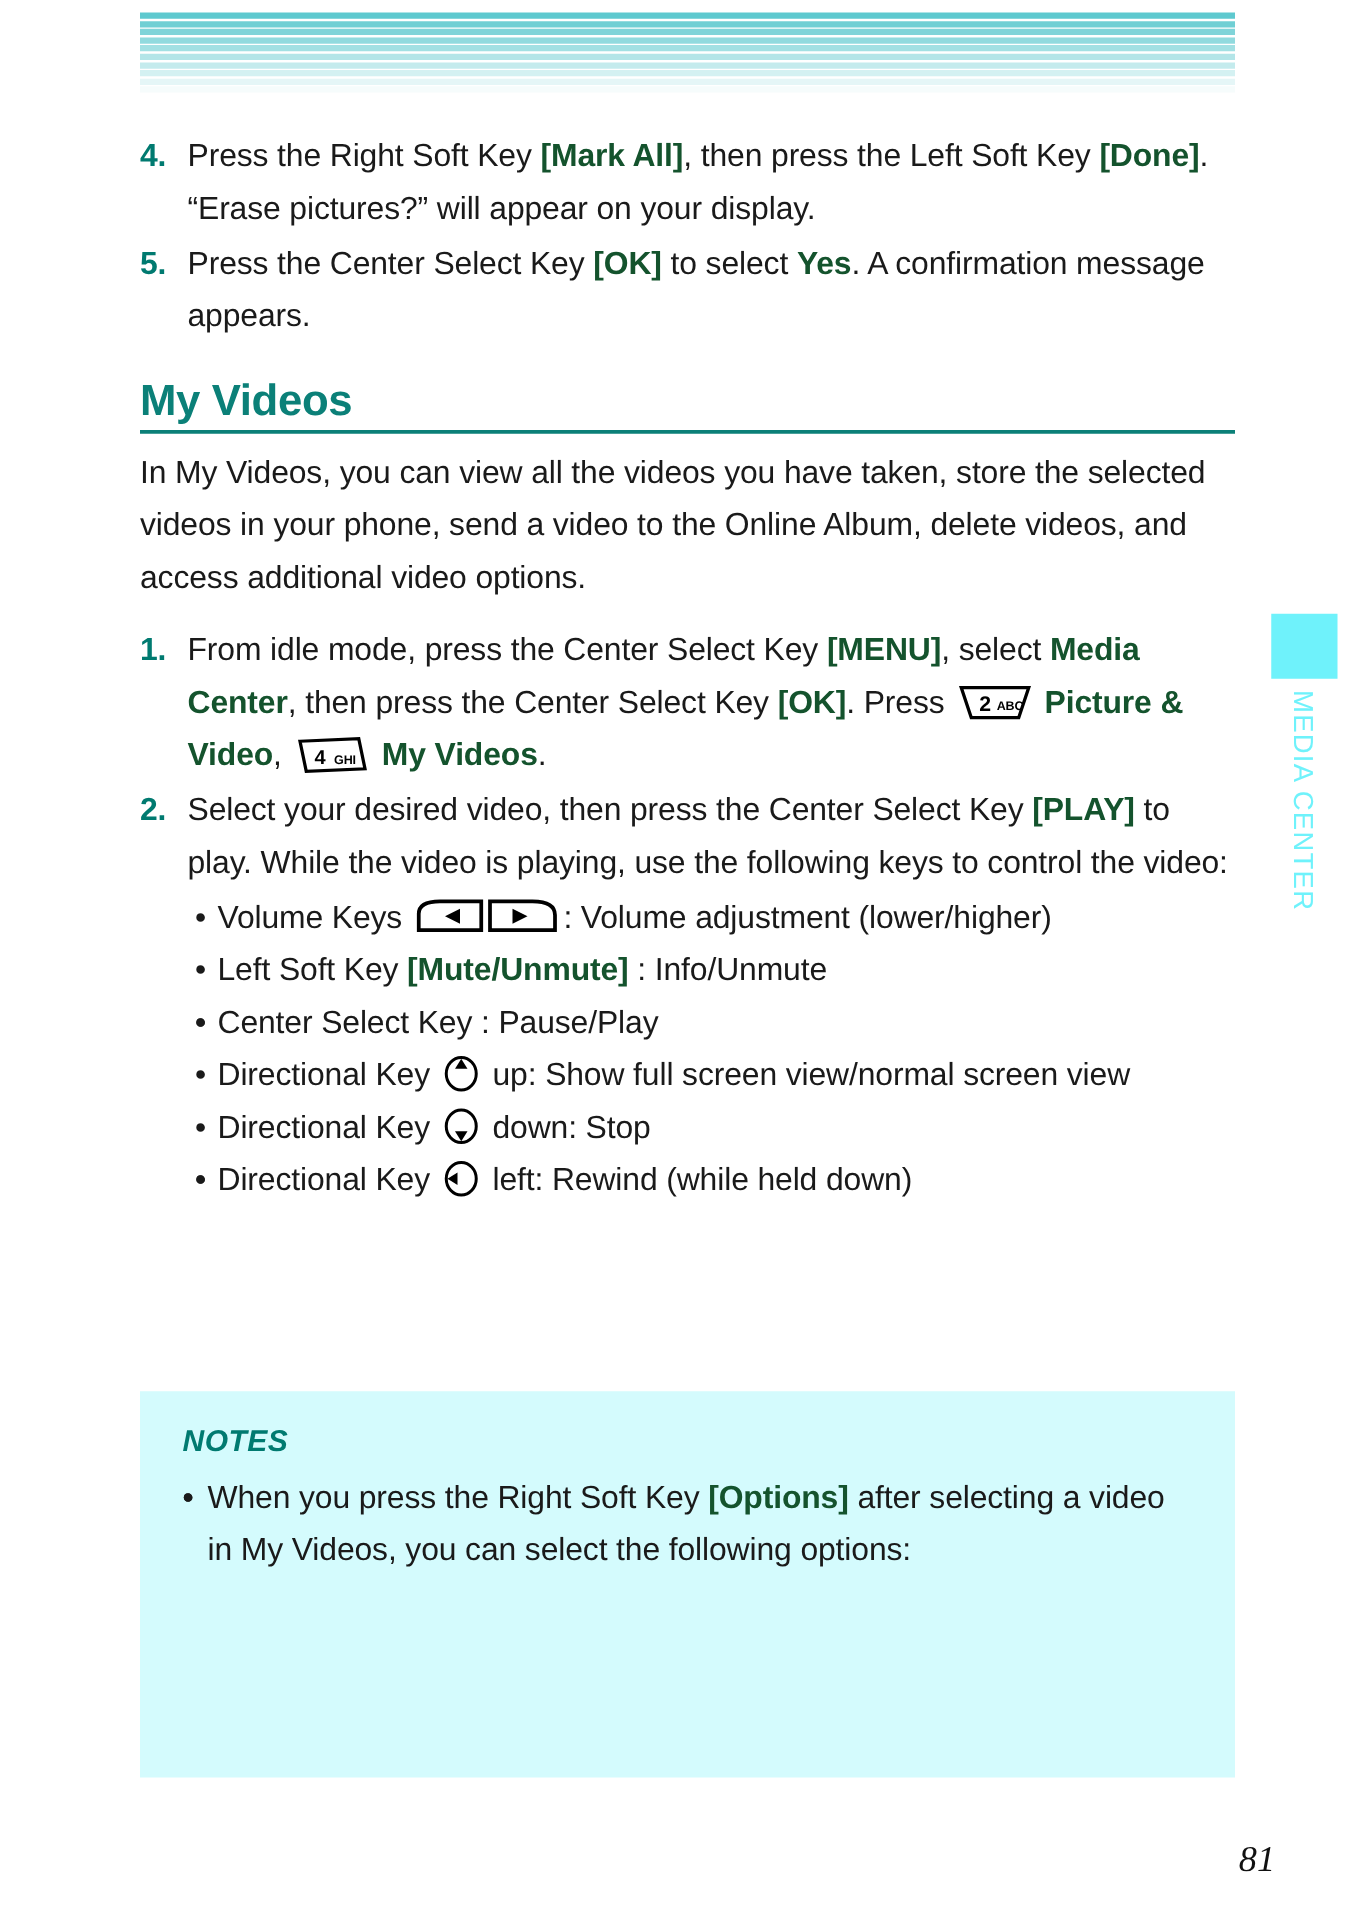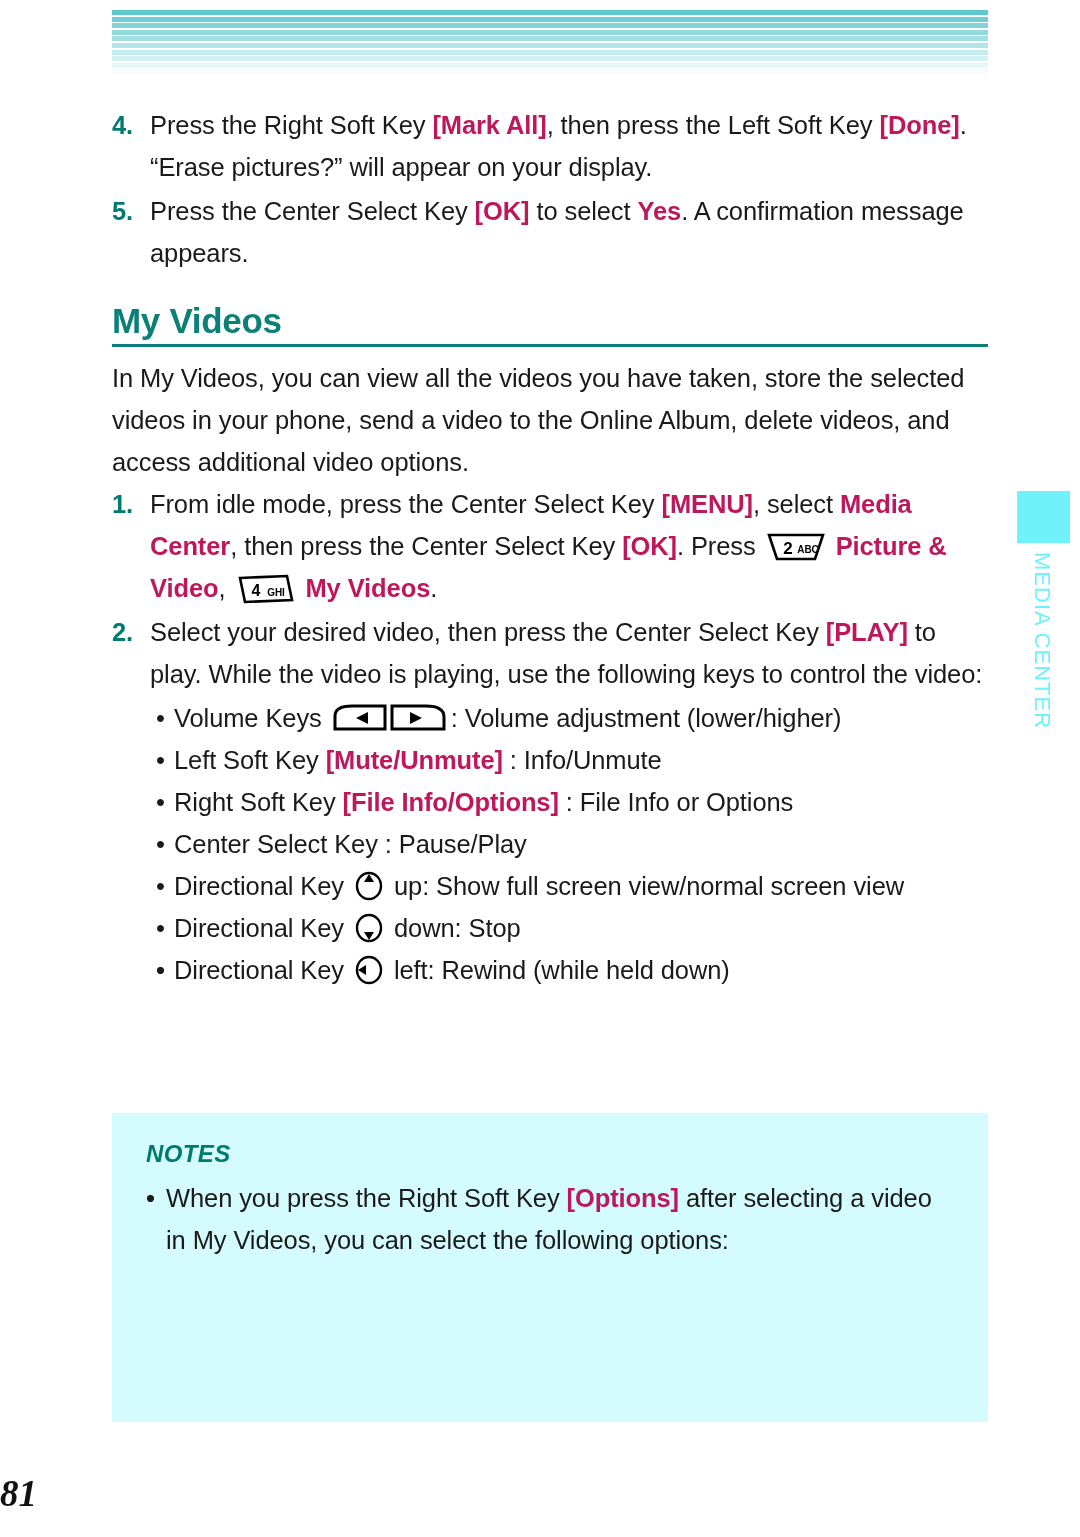--- a/index.html
+++ b/index.html
@@ -66,21 +66,21 @@
     font-weight: bold;
     color: #007a70;
     font-size: 25.5px;
   }
   .step .body {
     display: block;
   }
 
   b, .b {
     font-weight: bold;
-    color: #be185d;
+    color: #14532d;
   }
 
   
   .section-head {
     margin-top: 26px;
     margin-bottom: 10px;
     border-bottom: 3px solid #0b8078;
     padding-bottom: 2px;
   }
   .section-head .title {
@@ -88,21 +88,21 @@
     font-weight: bold;
     font-size: 35px;
     line-height: 42px;
     letter-spacing: -0.3px;
   }
 
   .para {
     font-size: 25.5px;
     line-height: 42px;
     letter-spacing: -0.1px;
-    margin-bottom: 0;
+    margin-bottom: 16px;
   }
 
   
   .bullets {
     margin-top: 2px;
     padding-left: 44px;
   }
   .bullet {
     position: relative;
     padding-left: 18px;
@@ -181,26 +181,25 @@
     font-weight: normal;
     white-space: nowrap;
   }
 
   
   .page-number {
     position: absolute;
     left: 0;
     top: 1472px;
     width: 1020px;
-    text-align: left;
+    text-align: right;
     font-family: "Liberation Serif", serif;
     font-style: italic;
-    font-size: 37px;
+    font-size: 29px;
     color: #111;
-    font-weight: bold;
   }
 </style>
 </head>
 <body>
 
 <div class="page">
 
   <div class="header-stripes">
       <div class="stripe short" style="top: 0px; background: rgb(94, 201, 207);"></div>
       <div class="stripe" style="top: 0px; left: 58%; width: 42%; background: rgb(94, 201, 207);"></div>
@@ -255,21 +254,21 @@
       </div>
 
     <div class="bullets" id="bullets">
         <div class="bullet"><span class="dot">•</span><span><span>Volume Keys </span><span class="keyicon" style="vertical-align: -7px;"><svg width="116" height="32" viewBox="0 0 116 32">
                 <path d="M20,4 L53,4 L53,27 L3,27 L3,14 Q3,4 20,4 Z" fill="#fff" stroke="#000" stroke-width="3"></path>
                 <path d="M36,10 L36,22 L24,16 Z" fill="#000"></path>
                 <path d="M60,4 L94,4 Q112,4 112,15 L112,27 L60,27 Z" fill="#fff" stroke="#000" stroke-width="3"></path>
                 <path d="M78,10 L78,22 L90,16 Z" fill="#000"></path>
               </svg></span><span>: Volume adjustment (lower/higher)</span></span></div>
         <div class="bullet"><span class="dot">•</span><span><span>Left Soft Key </span><span class="b">[Mute/Unmute]</span><span> : Info/Unmute</span></span></div>
-        <div class="bullet"><span class="dot">•</span><span><span>Right Soft Key </span><span class="b">[File Info/Options]</span><span> : File Info or Options</span></span></div>
+        <div class="bullet"><span class="dot">•</span></div>
         <div class="bullet"><span class="dot">•</span><span><span>Center Select Key : Pause/Play</span></span></div>
         <div class="bullet"><span class="dot">•</span><span><span>Directional Key </span><span class="keyicon" style="vertical-align: -6px;"><svg width="30" height="30" viewBox="0 0 30 30">
                 <ellipse cx="15" cy="15" rx="12" ry="13" fill="#fff" stroke="#000" stroke-width="2.4"></ellipse>
                 <path d="M15,3 L20,11 L10,11 Z" fill="#000"></path>
               </svg></span><span> up: Show full screen view/normal screen view</span></span></div>
         <div class="bullet"><span class="dot">•</span><span><span>Directional Key </span><span class="keyicon" style="vertical-align: -6px;"><svg width="30" height="30" viewBox="0 0 30 30">
                 <ellipse cx="15" cy="15" rx="12" ry="13" fill="#fff" stroke="#000" stroke-width="2.4"></ellipse>
                 <path d="M15,27 L20,19 L10,19 Z" fill="#000"></path>
               </svg></span><span> down: Stop</span></span></div>
         <div class="bullet"><span class="dot">•</span></div>

